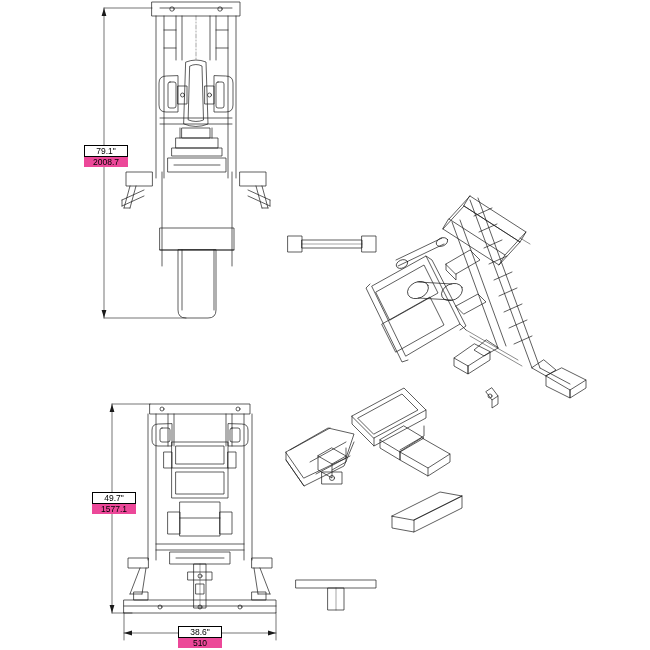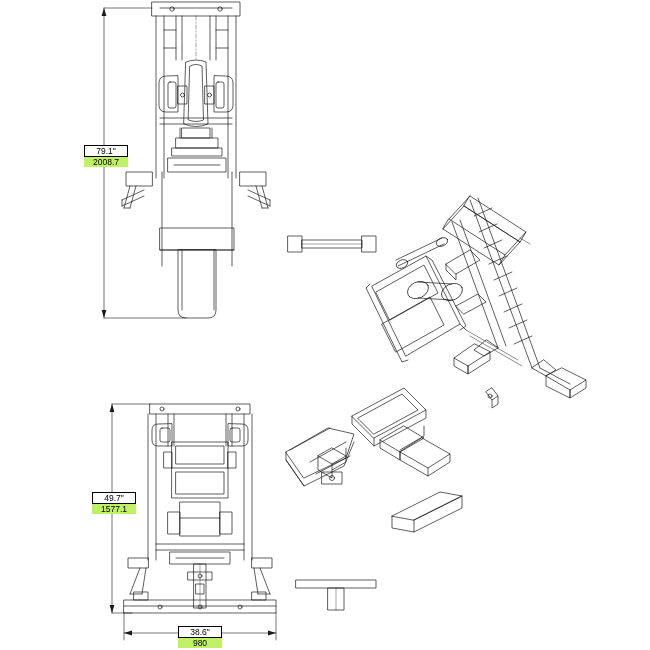--- a/index.html
+++ b/index.html
@@ -35,21 +35,21 @@
   .dimlabel .l2 { display: block; }
   .boxed {
     border: 1px solid #000000;
     padding: 0px 2px;
     display: inline-block;
     background: #ffffff;
   }
   .plain {
     display: inline-block;
     padding: 0 2px;
-    background: #bef264;
+    background: #ec4899;
   }
 </style>
 </head>
 <body>
 
 <div id="sheet">
 
   <svg width="650" height="650" viewBox="0 0 650 650">
     <g fill="none" stroke="#1a1a1a" stroke-width="0.7" stroke-linejoin="round" stroke-linecap="round">
 
@@ -338,16 +338,16 @@
     <span class="l2 plain">2008.7</span>
   </div>
 
   <div class="dimlabel" style="left: 92px; top: 492px; width: 44px;">
     <span class="l1 boxed">49.7"</span>
     <span class="l2 plain">1577.1</span>
   </div>
 
   <div class="dimlabel" style="left: 178px; top: 626px; width: 44px;">
     <span class="l1 boxed">38.6"</span>
-    <span class="l2 plain">980</span>
+    <span class="l2 plain">510</span>
   </div>
 
 </div>
 
 </body></html>

